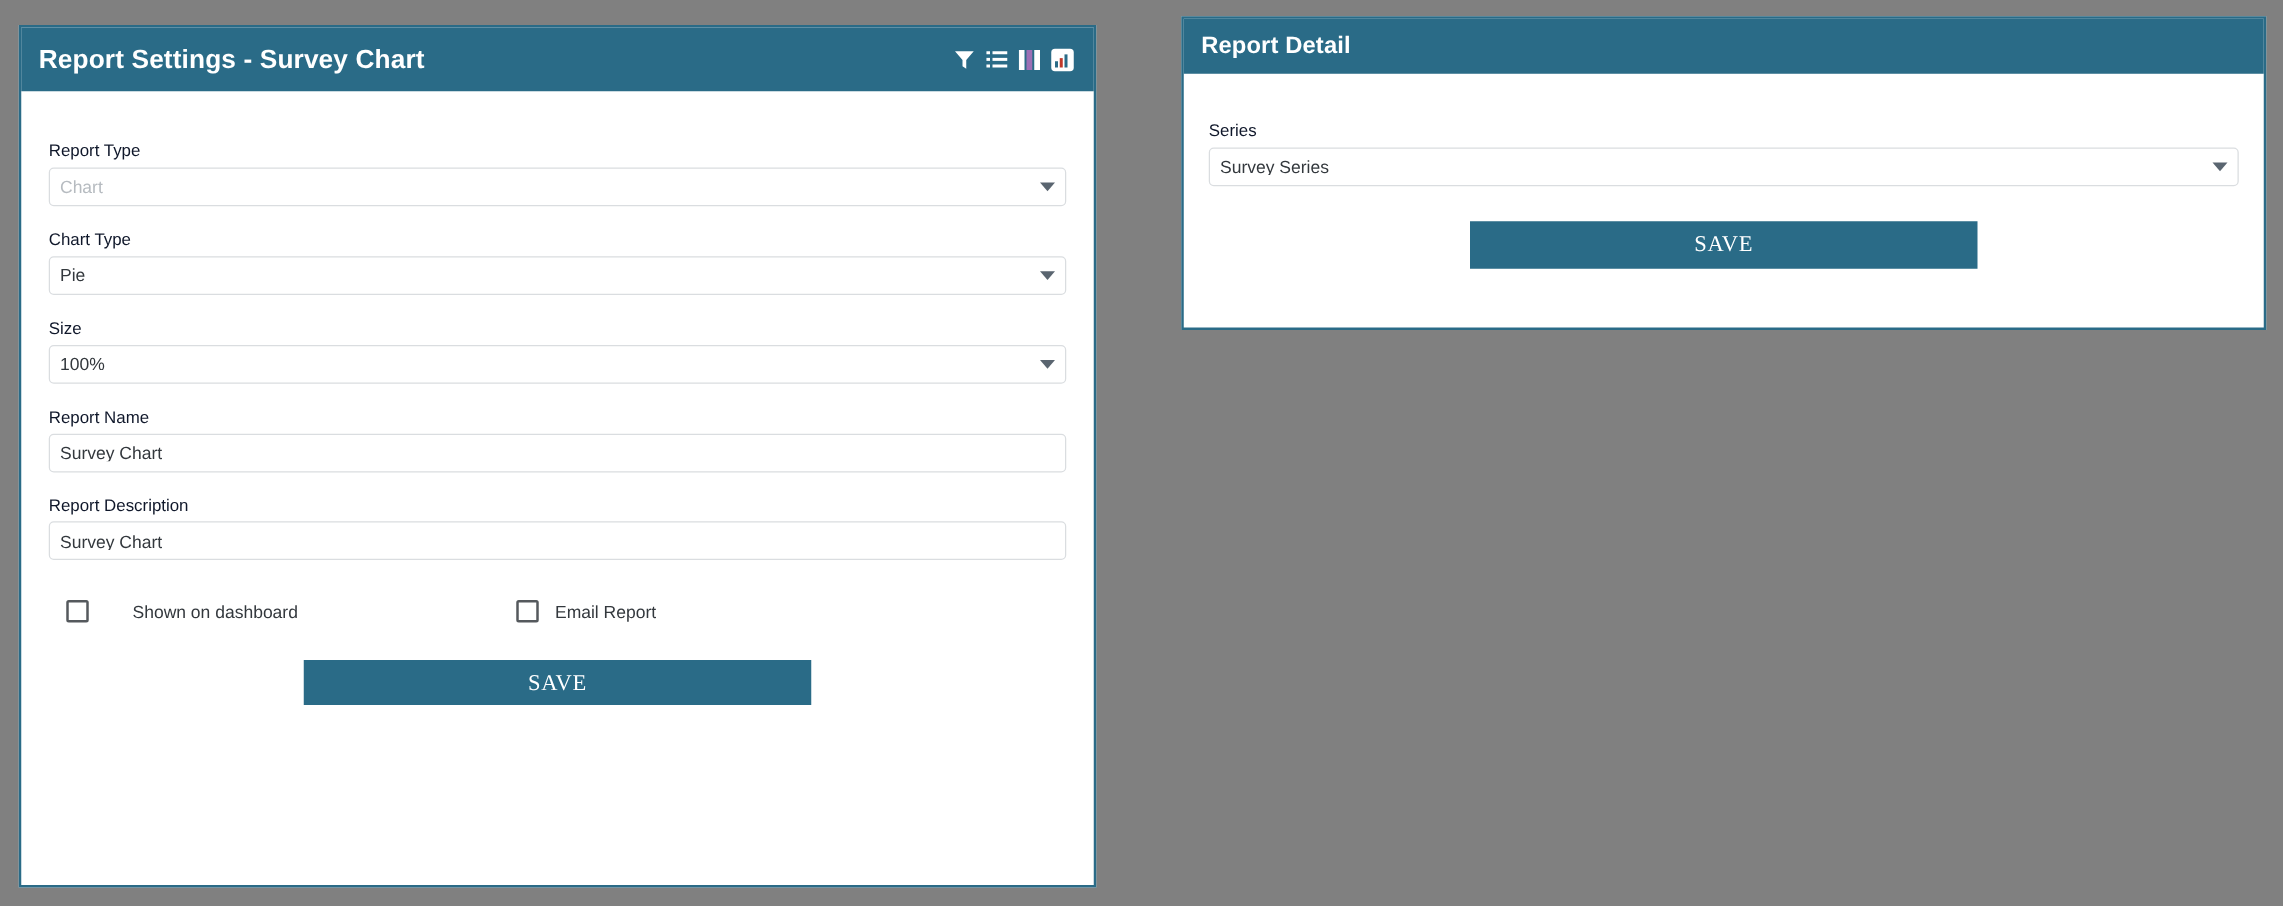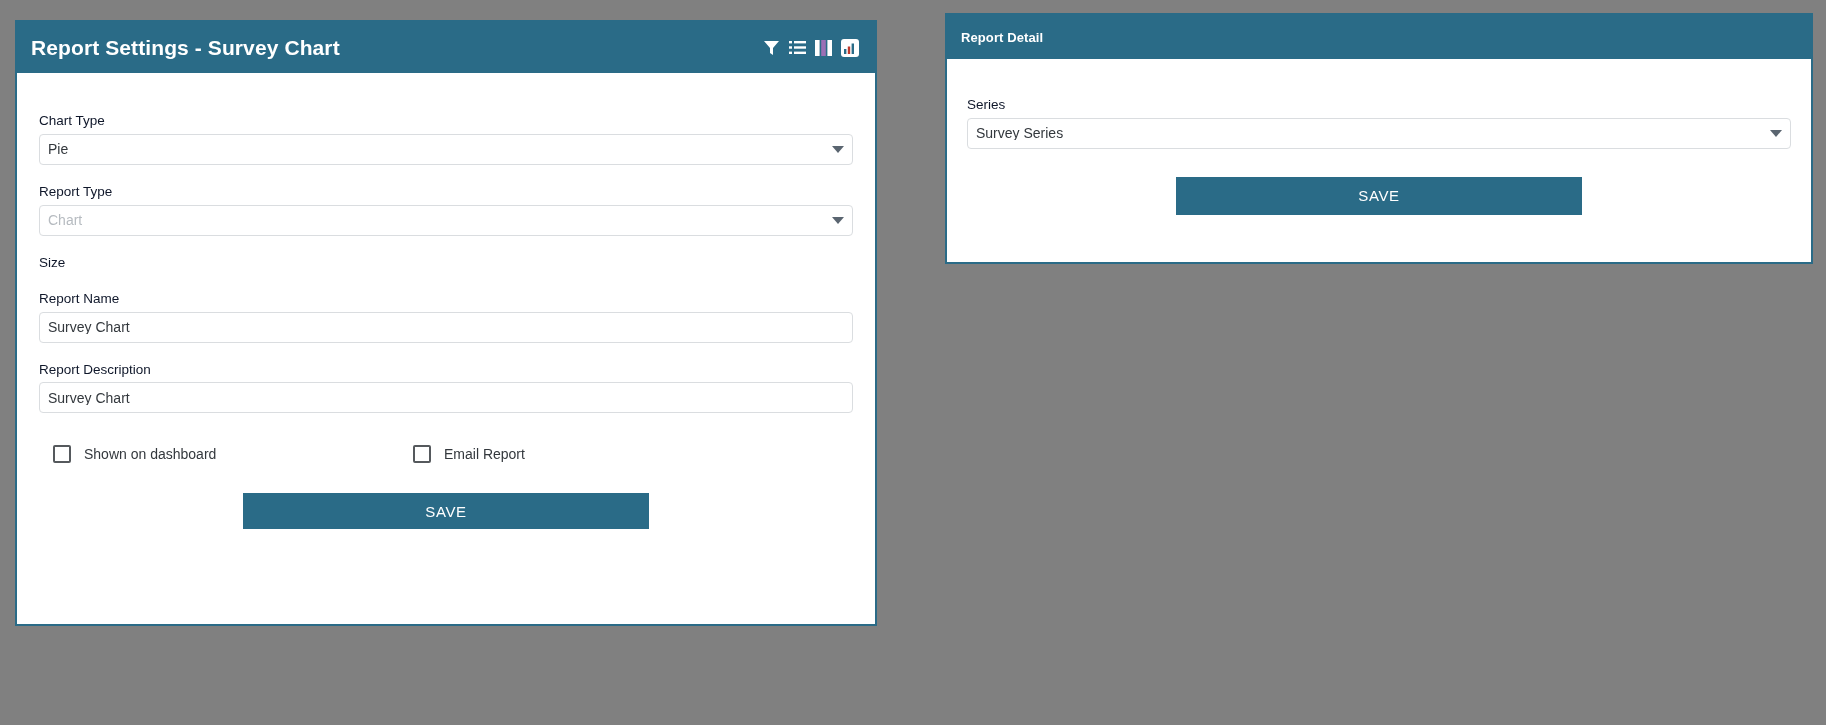--- a/index.html
+++ b/index.html
@@ -19,21 +19,21 @@
   .panel {
     position: absolute;
     background: #ffffff;
     border: 2px solid #2a6b87;
     box-sizing: border-box;
   }
   #panel-report-settings {
     left: 15px;
     top: 20px;
     width: 862px;
-    height: 606px;
+    height: 690px;
   }
   #panel-report-detail {
     left: 945px;
     top: 13px;
     width: 868px;
     height: 251px;
   }
 
   .panel-header {
     background: #2a6b87;
@@ -52,21 +52,21 @@
     padding: 0 16px 0 14px;
   }
 
   .panel-title {
     font-size: 21px;
     font-weight: bold;
     letter-spacing: 0.1px;
     white-space: nowrap;
   }
   #panel-report-detail .panel-title {
-    font-size: 13px;
+    font-size: 19px;
     text-align: right;
   }
 
   
   .header-icons {
     display: flex;
     align-items: center;
     gap: 9px;
   }
   .hicon {
@@ -144,21 +144,21 @@
     align-items: center;
     margin-top: 32px;
     margin-bottom: 0;
     padding-left: 14px;
   }
   .checkbox-item {
     display: flex;
     align-items: center;
     cursor: pointer;
   }
-  .checkbox-item:first-child { width: 360px; }
+  .checkbox-item:first-child { width: 360px; gap: 22px; }
   .cbox {
     width: 18px;
     height: 18px;
     border: 2px solid #55595d;
     border-radius: 2px;
     background: #fff;
     box-sizing: border-box;
     flex: none;
   }
   .cbox-label {
@@ -166,22 +166,22 @@
     color: #33383d;
     margin-left: 13px;
     white-space: nowrap;
   }
 
   
   .save-btn {
     background: #2a6b87;
     color: #ffffff;
     border: none;
-    font-family: Liberation Sans, sans-serif;
-    font-size: 15px;
+    font-family: Liberation Serif, serif;
+    font-size: 18px;
     letter-spacing: 0.6px;
     cursor: pointer;
     display: flex;
     align-items: center;
     justify-content: center;
   }
   #save-button-settings {
     width: 406px;
     height: 36px;
     margin: 30px auto 0 auto;
@@ -234,37 +234,41 @@
           <rect x="8.6" y="2.5" width="2.4" height="10.5" fill="#2a6b87"></rect>
         </svg>
       </span>
 
     </div>
   </div>
 
   <div class="panel-body">
 
     <div class="field">
+      <label class="field-label">Report Type</label>
+      <div class="control">
+        <span class="control-value muted">Chart</span>
+        <span class="caret"></span>
+      </div>
+    </div>
+
+    <div class="field">
       <label class="field-label">Chart Type</label>
       <div class="control">
         <span class="control-value">Pie</span>
         <span class="caret"></span>
       </div>
     </div>
 
     <div class="field">
-      <label class="field-label">Report Type</label>
+      <label class="field-label">Size</label>
       <div class="control">
-        <span class="control-value muted">Chart</span>
+        <span class="control-value">100%</span>
         <span class="caret"></span>
       </div>
-    </div>
-
-    <div class="field">
-      <label class="field-label">Size</label>
     </div>
 
 
     <div class="field">
       <label class="field-label">Report Name</label>
       <div class="control input-like">
         <span class="control-value">Survey Chart</span>
       </div>
     </div>
 

